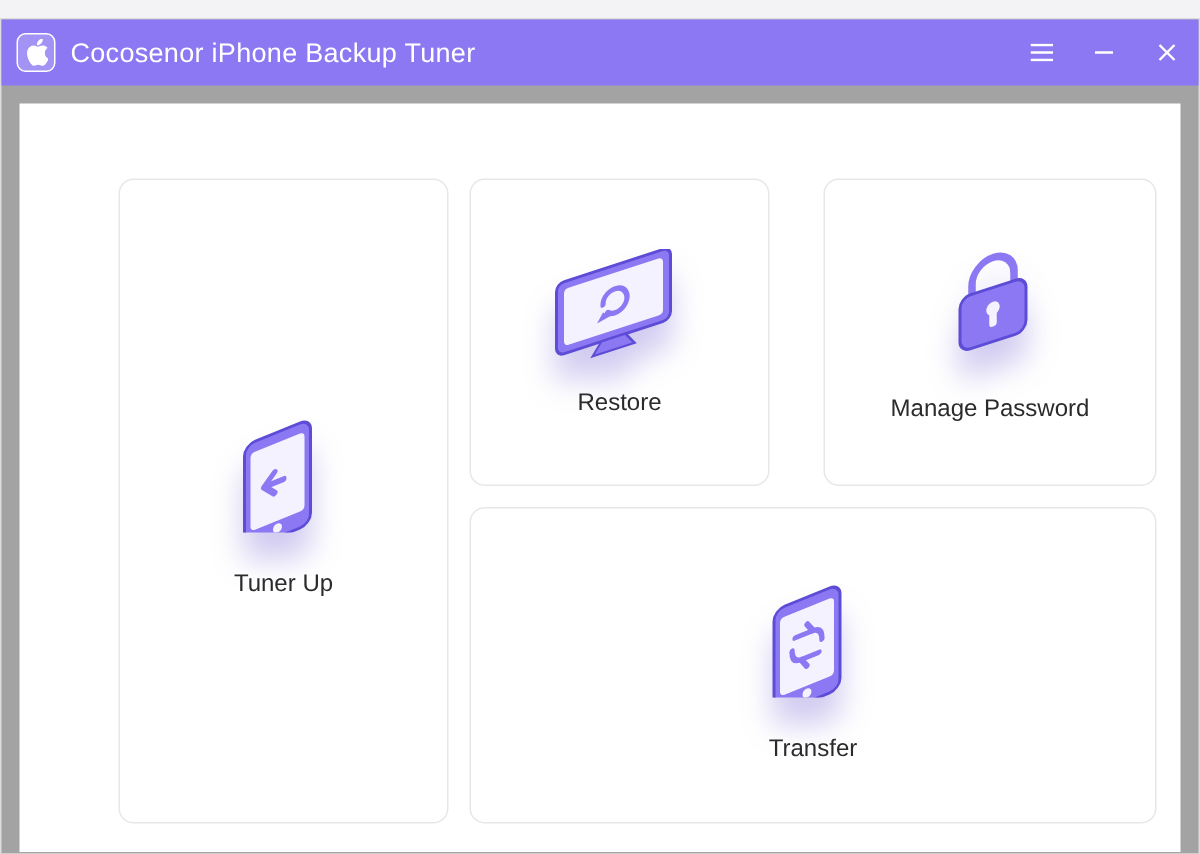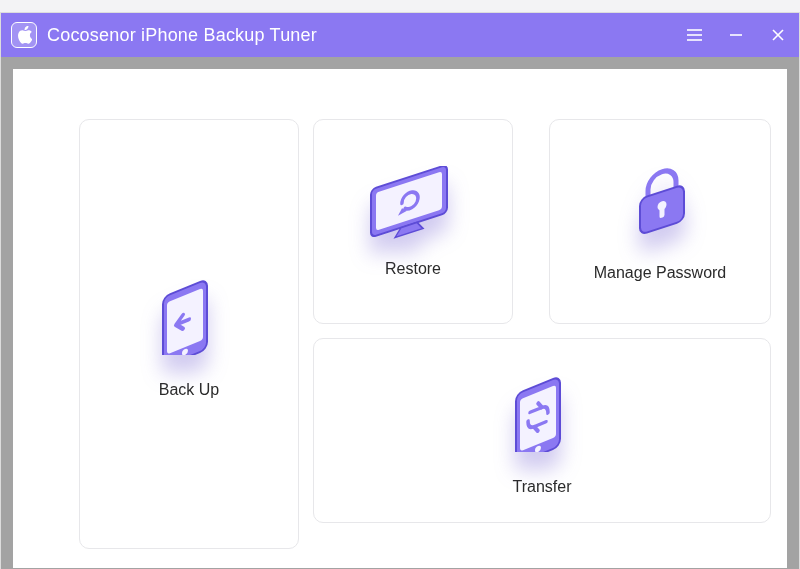--- a/index.html
+++ b/index.html
@@ -111,21 +111,21 @@
           <svg class="icon-shadow" width="72" height="86" viewBox="0 0 72 86">
             <g transform="skewY(-22) translate(6 32)">
               <rect x="4" y="0" width="44" height="70" rx="7" fill="#8b78f2"></rect>
               <rect x="4" y="0" width="44" height="70" rx="7" fill="none" stroke="#5d4cd6" stroke-width="2"></rect>
               <rect x="8" y="7" width="36" height="52" rx="3" fill="#f4f2ff"></rect>
               <circle cx="26" cy="64" r="3" fill="#f4f2ff"></circle>
               <path d="M30 33 L20 33 M24 26 L17 33 L24 40" stroke="#8b78f2" stroke-width="4" fill="none" stroke-linecap="round" stroke-linejoin="round"></path>
             </g>
           </svg>
         </div>
-        <div class="tile-label">Back Up</div>
+        <div class="tile-label">Tuner Up</div>
       </div>
 
       <div class="tile restore" style="left:234px; top:0; width:200px; height:205px;">
         <div class="tile-icon-wrap">
           <svg class="icon-shadow" width="100" height="76" viewBox="0 0 100 76">
             <g transform="skewY(-18) translate(4 24)">
               <rect x="4" y="2" width="76" height="48" rx="5" fill="#8b78f2"></rect>
               <rect x="4" y="2" width="76" height="48" rx="5" fill="none" stroke="#5d4cd6" stroke-width="2"></rect>
               <rect x="9" y="7" width="66" height="38" rx="3" fill="#f4f2ff"></rect>
               <path d="M35 26 a8 8 0 1 1 3 6" stroke="#8b78f2" stroke-width="3.5" fill="none" stroke-linecap="round"></path>
@@ -145,21 +145,21 @@
               <rect x="10" y="22" width="44" height="36" rx="7" fill="#8b78f2"></rect>
               <rect x="10" y="22" width="44" height="36" rx="7" fill="none" stroke="#5d4cd6" stroke-width="2"></rect>
               <circle cx="32" cy="36" r="4.5" fill="#f4f2ff"></circle>
               <rect x="29.5" y="38" width="5" height="10" rx="2" fill="#f4f2ff"></rect>
             </g>
           </svg>
         </div>
         <div class="tile-label">Manage Password</div>
       </div>
 
-      <div class="tile transfer" style="left:234px; top:219px; width:458px; height:185px;text-align:center;">
+      <div class="tile transfer" style="left:234px; top:219px; width:458px; height:211px;text-align:center;">
         <div class="tile-icon-wrap">
           <svg class="icon-shadow" width="72" height="86" viewBox="0 0 72 86">
             <g transform="skewY(-22) translate(6 32)">
               <rect x="4" y="0" width="44" height="70" rx="7" fill="#8b78f2"></rect>
               <rect x="4" y="0" width="44" height="70" rx="7" fill="none" stroke="#5d4cd6" stroke-width="2"></rect>
               <rect x="8" y="7" width="36" height="52" rx="3" fill="#f4f2ff"></rect>
               <circle cx="26" cy="64" r="3" fill="#f4f2ff"></circle>
               <path d="M18 24 L30 24 L26 18 M34 40 L22 40 L26 46" stroke="#8b78f2" stroke-width="3.5" fill="none" stroke-linecap="round" stroke-linejoin="round"></path>
               <path d="M30 24 Q36 24 36 32 M22 40 Q16 40 16 32" stroke="#8b78f2" stroke-width="3.5" fill="none" stroke-linecap="round"></path>
             </g>

